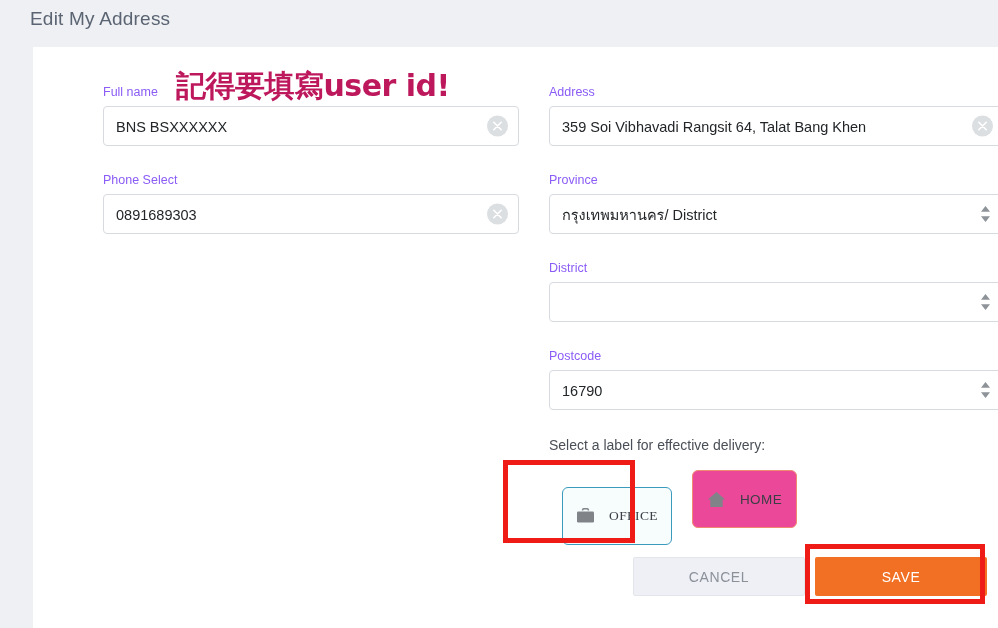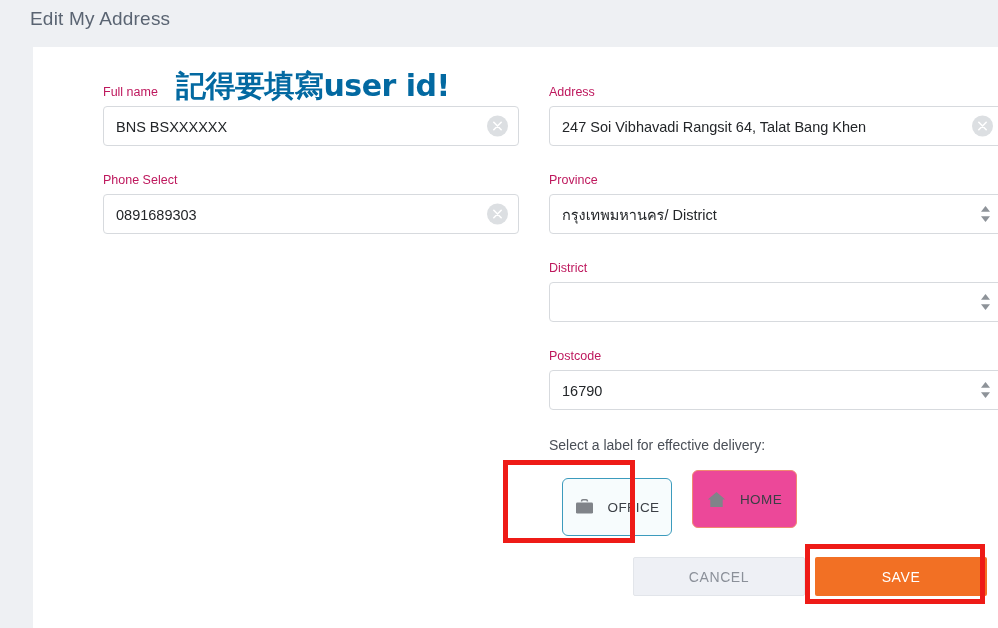--- a/index.html
+++ b/index.html
@@ -48,21 +48,21 @@
     position: absolute;
     left: 33px; top: 47px;
     width: 965px; height: 581px;
     background: #ffffff;
   }
 
   
   .field { position: absolute; }
   .field-label {
     font-size: 12.5px;
-    color: #be185d;
+    color: #8b5cf6;
     margin-bottom: 7px;
     display: block;
     white-space: nowrap;
   }
   .input-wrap {
     position: relative;
     box-sizing: border-box;
     border: 1px solid #d7dade;
     background: #fff;
     height: 40px;
@@ -134,24 +134,25 @@
     align-items: center;
     justify-content: center;
     gap: 14px;
     cursor: pointer;
     font-size: 13.5px;
     letter-spacing: .4px;
     color: #3b3f45;
   }
   #btn-office {
     left: 13px;
-    top: 8px;
+    top: 17px;
     width: 110px;
     border: 1.3px solid #3c9bbd;
     background: #f7fcfd;
+    font-family: Liberation Serif, serif;
   }
   #btn-home {
     left: 143px;
     top: 0;
     width: 105px;
     border: 1.3px solid #f08a70;
     background: #ec4899;
   }
   .label-icon { color: #808489; display: flex; align-items: center; }
 
@@ -202,21 +203,21 @@
   #annot-save-box   { left: 805px; top: 544px; width: 180px; height: 60px; }
 
   #annot-text {
     position: absolute;
     left: 176px;
     top: 70px;
     font-family: "DejaVu Sans", sans-serif;
     font-weight: bold;
     font-size: 30px;
     line-height: 32px;
-    color: #0369a1;
+    color: #be185d;
     white-space: nowrap;
     letter-spacing: -0.5px;
     pointer-events: none;
   }
 </style>
 </head>
 <body>
 
 <div id="app">
 
@@ -248,21 +249,21 @@
           <svg width="21" height="21" viewBox="0 0 21 21" aria-hidden="true">
             <path d="M6.8 6.8 L14.2 14.2 M14.2 6.8 L6.8 14.2" stroke="#ffffff" stroke-width="1.6" stroke-linecap="round"></path>
           </svg>
         </span>
       </div>
     </div>
 
     <div class="field" id="field-address">
       <span class="field-label">Address</span>
       <div class="input-wrap">
-        <span class="input-text">247 Soi Vibhavadi Rangsit 64, Talat Bang Khen</span>
+        <span class="input-text">359 Soi Vibhavadi Rangsit 64, Talat Bang Khen</span>
         <span class="clear-icon">
           <svg width="21" height="21" viewBox="0 0 21 21" aria-hidden="true">
             <path d="M6.8 6.8 L14.2 14.2 M14.2 6.8 L6.8 14.2" stroke="#ffffff" stroke-width="1.6" stroke-linecap="round"></path>
           </svg>
         </span>
       </div>
     </div>
 
     <div class="field" id="field-province">
       <span class="field-label">Province</span>

